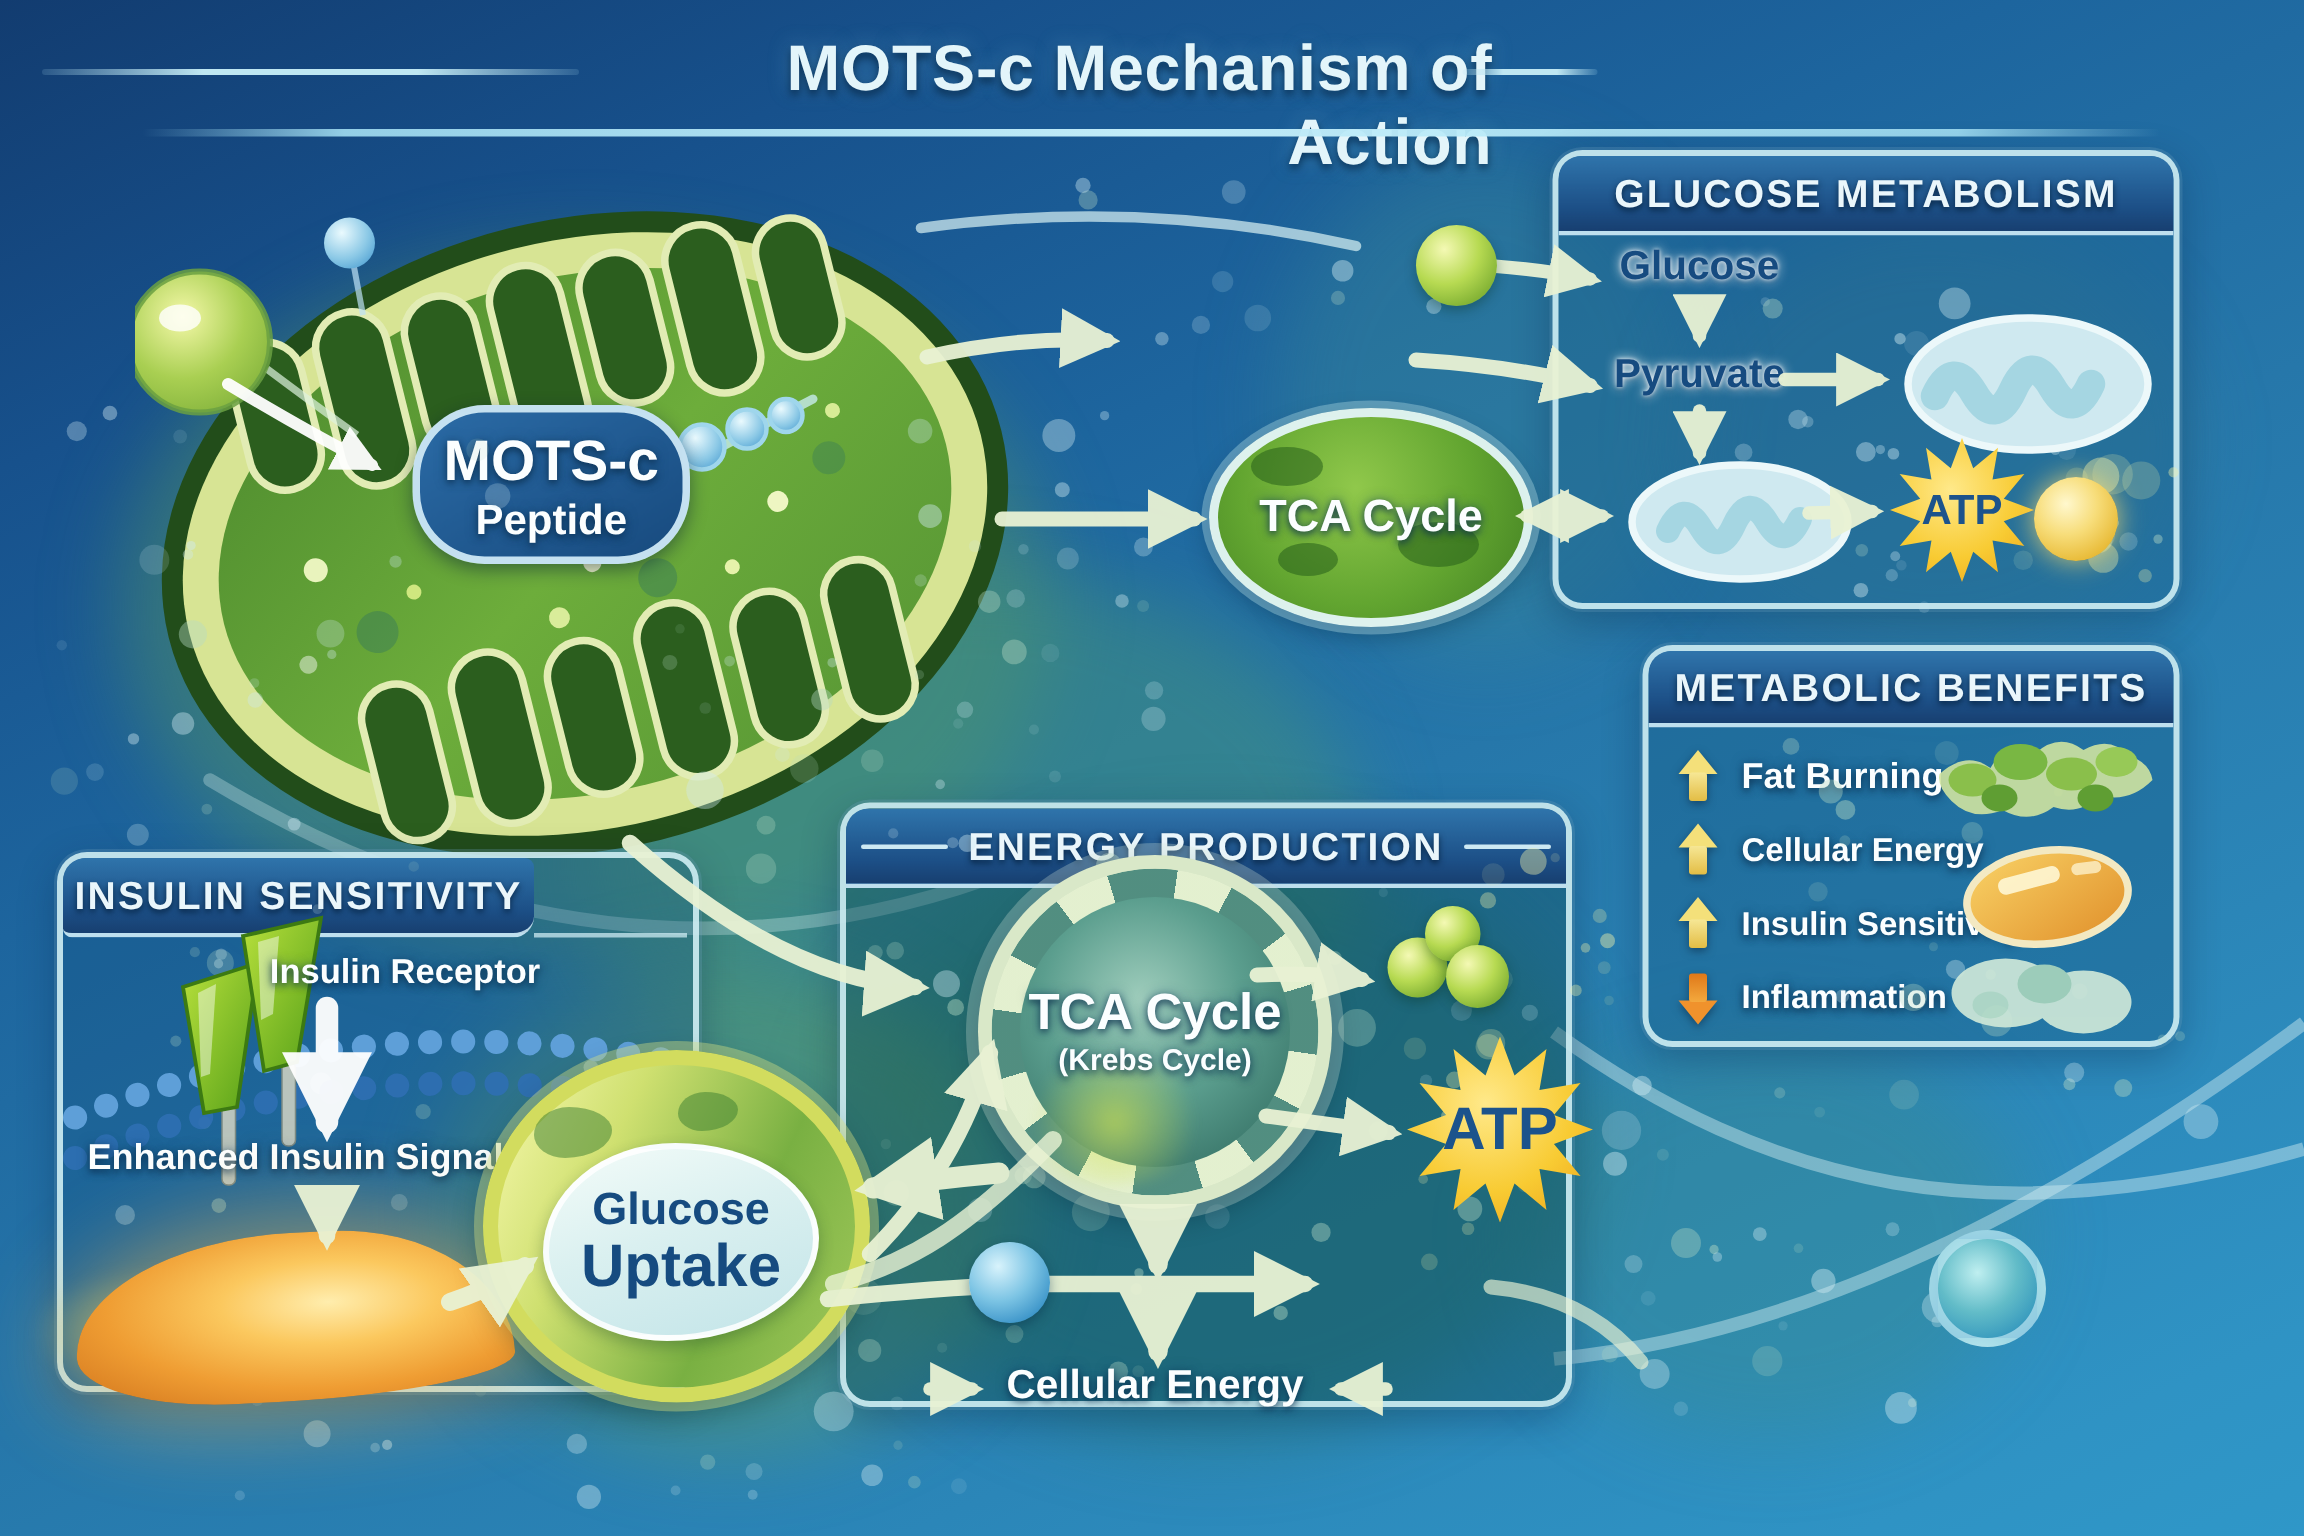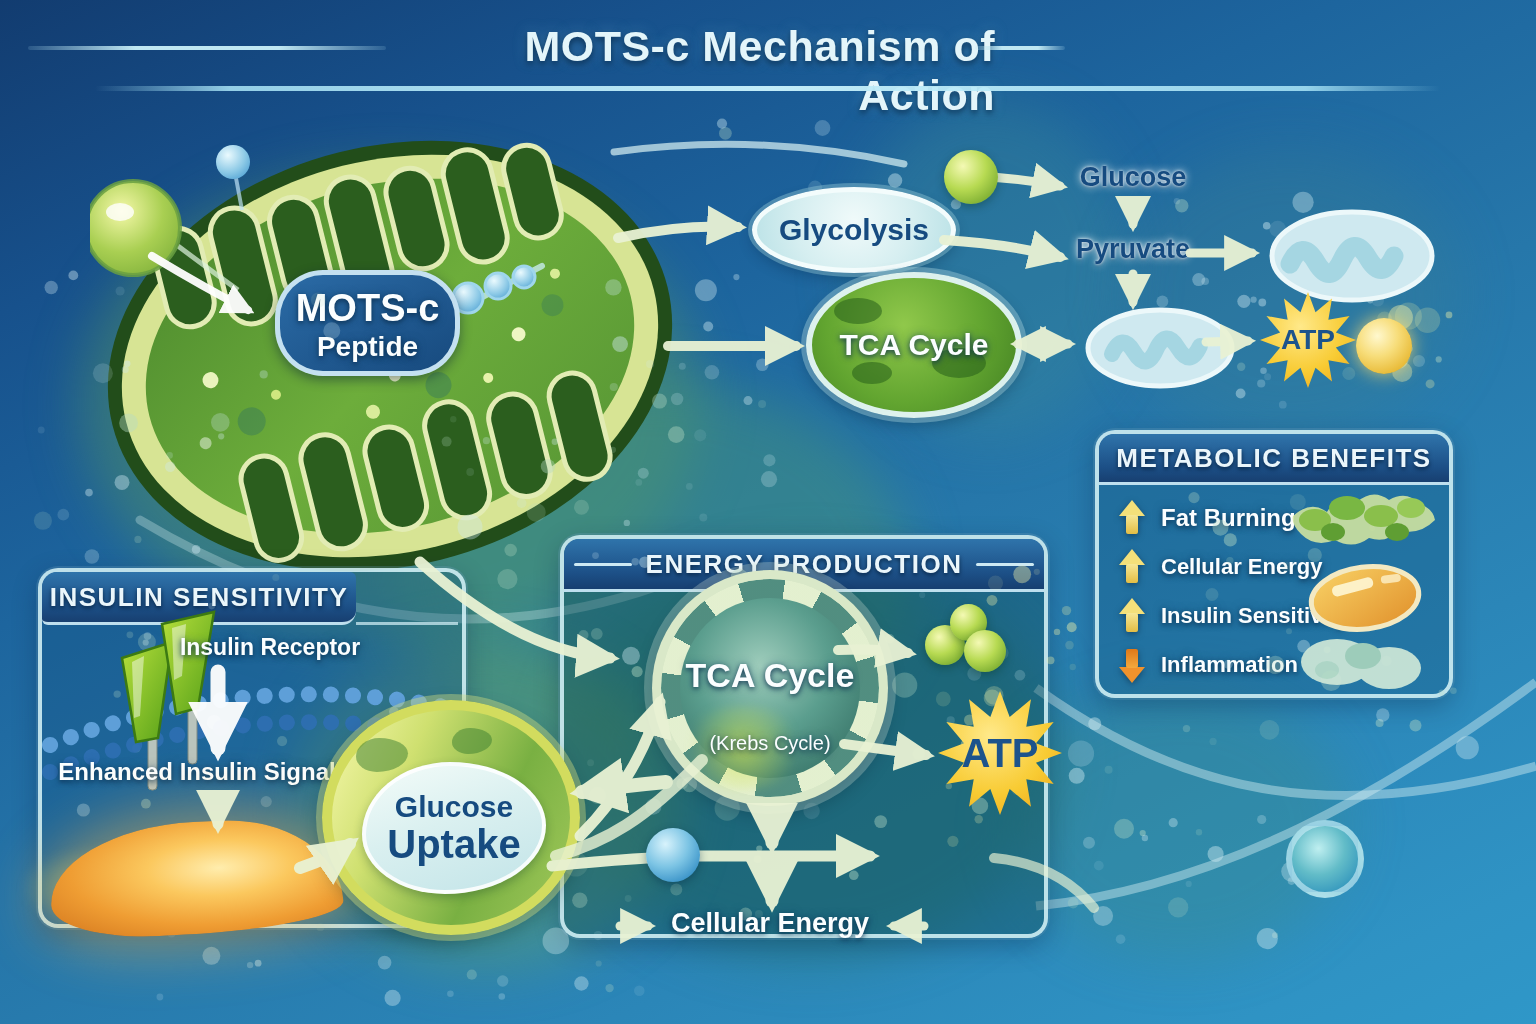--- a/index.html
+++ b/index.html
@@ -183,20 +183,25 @@
     <ellipse cx="30" cy="94" rx="14" ry="9" fill="rgba(255,255,255,.8)"></ellipse>
     <line x1="146" y1="60" x2="152" y2="92" stroke="rgba(190,225,245,.7)" stroke-width="4"></line>
     <circle cx="143" cy="44" r="17" fill="url(#bdg)"></circle>
   </svg>
 
   <div class="abs z25" style="left:275px;top:270px;width:175px;height:96px;border-radius:48px;background:linear-gradient(150deg,#2b6ba6,#174a7e);border:5px solid rgba(205,232,245,.95);box-shadow:0 4px 12px rgba(0,25,50,.45);">
     <div class="ctr wht" style="position:absolute;left:0;top:12px;width:100%;font-size:38px;">MOTS-c</div>
     <div class="ctr wht" style="position:absolute;left:0;top:56px;width:100%;font-size:28px;">Peptide</div>
   </div>
 
+  <div class="panel" style="left:1035px;top:100px;width:410px;height:298px;background:rgba(24,92,138,.32);">
+    <div class="panel-hd" style="font-size:26px;">
+      <span>GLUCOSE METABOLISM</span>
+    </div>
+  </div>
   <div class="abs ctr navy z50" style="left:1058px;top:162px;width:150px;font-size:27px;">Glucose</div>
   <div class="abs ctr navy z50" style="left:1053px;top:234px;width:160px;font-size:27px;">Pyruvate</div>
   <svg class="abs z50" style="left:1060px;top:200px;" width="390" height="190" viewBox="0 0 390 190">
     <ellipse cx="292" cy="56" rx="80" ry="44" fill="#cfe9f0" stroke="#ecf8fa" stroke-width="5"></ellipse>
     <path d="M230,64 q12,-26 26,-2 t26,-2 t26,-2 t26,-2" stroke="#a5d6e2" stroke-width="19" stroke-linecap="round" fill="none"></path>
     <ellipse cx="100" cy="148" rx="72" ry="38" fill="#cfe9f0" stroke="#ecf8fa" stroke-width="5"></ellipse>
     <path d="M52,154 q10,-22 22,-2 t22,-2 t22,-2 t22,-2" stroke="#a5d6e2" stroke-width="16" stroke-linecap="round" fill="none"></path>
   </svg>
   <div class="star ctr" style="left:1260px;top:292px;width:96px;height:96px;">
     <span class="navy" style="font-size:28px;text-shadow:none;color:#1c538c;">ATP</span>
@@ -317,31 +322,28 @@
       <div class="hd-dash"></div>
     </div>
   </div>
 
   <div class="wheel">
     <div class="ring"></div>
       <div class="teeth"></div>
       <div class="core"></div>
       <div class="tint"></div>
     <div class="ctr wht" style="position:absolute;left:0;top:86px;width:100%;font-size:34px;">TCA Cycle</div>
-    <div class="ctr wht" style="position:absolute;left:0;top:126px;width:100%;font-size:20px;font-weight:normal;margin-top:36px;">(Krebs Cycle)</div>
+    <div class="ctr wht" style="position:absolute;left:0;top:126px;width:100%;font-size:20px;font-weight:bold;">(Krebs Cycle)</div>
   </div>
 
   <div class="star ctr" style="left:938px;top:691px;width:124px;height:124px;">
     <span style="font-size:40px;font-weight:bold;color:#1c538c;">ATP</span>
   </div>
   <div class="abs ctr wht z50" style="left:640px;top:908px;width:260px;font-size:27px;">Cellular Energy</div>
 
-  <div class="glyc ctr">
-    <span class="navy" style="font-size:30px;text-shadow:none;">Glycolysis</span>
-  </div>
   <div class="tca-mid ctr">
     <div class="spot" style="left:22px;top:20px;width:48px;height:26px;"></div>
     <div class="spot" style="left:120px;top:70px;width:54px;height:30px;"></div>
     <div class="spot" style="left:40px;top:84px;width:40px;height:22px;"></div>
     <span class="wht" style="font-size:30px;position:relative;">TCA Cycle</span>
   </div>
 
   <svg id="bubbles" class="layer">
       <circle cx="220.3" cy="422.4" r="9.3" fill="rgba(208,234,242,0.28)"></circle>
       <circle cx="122.0" cy="482.4" r="7.5" fill="rgba(208,234,242,0.41)"></circle>

